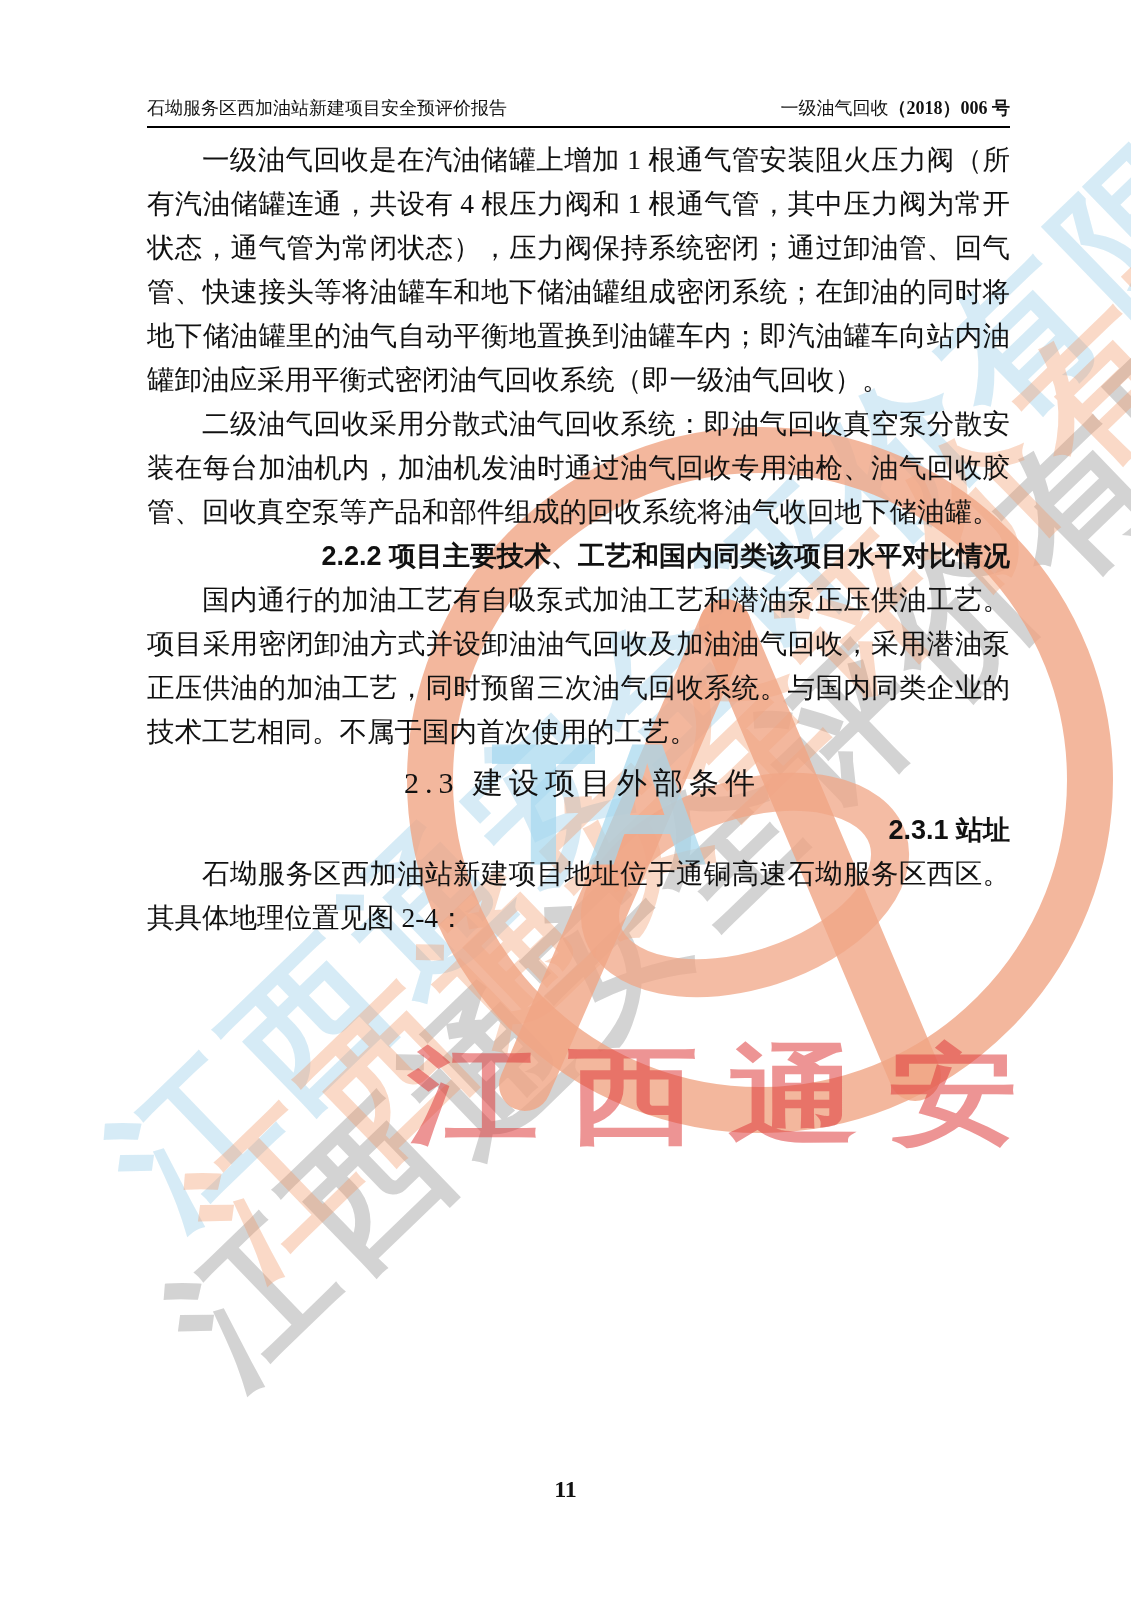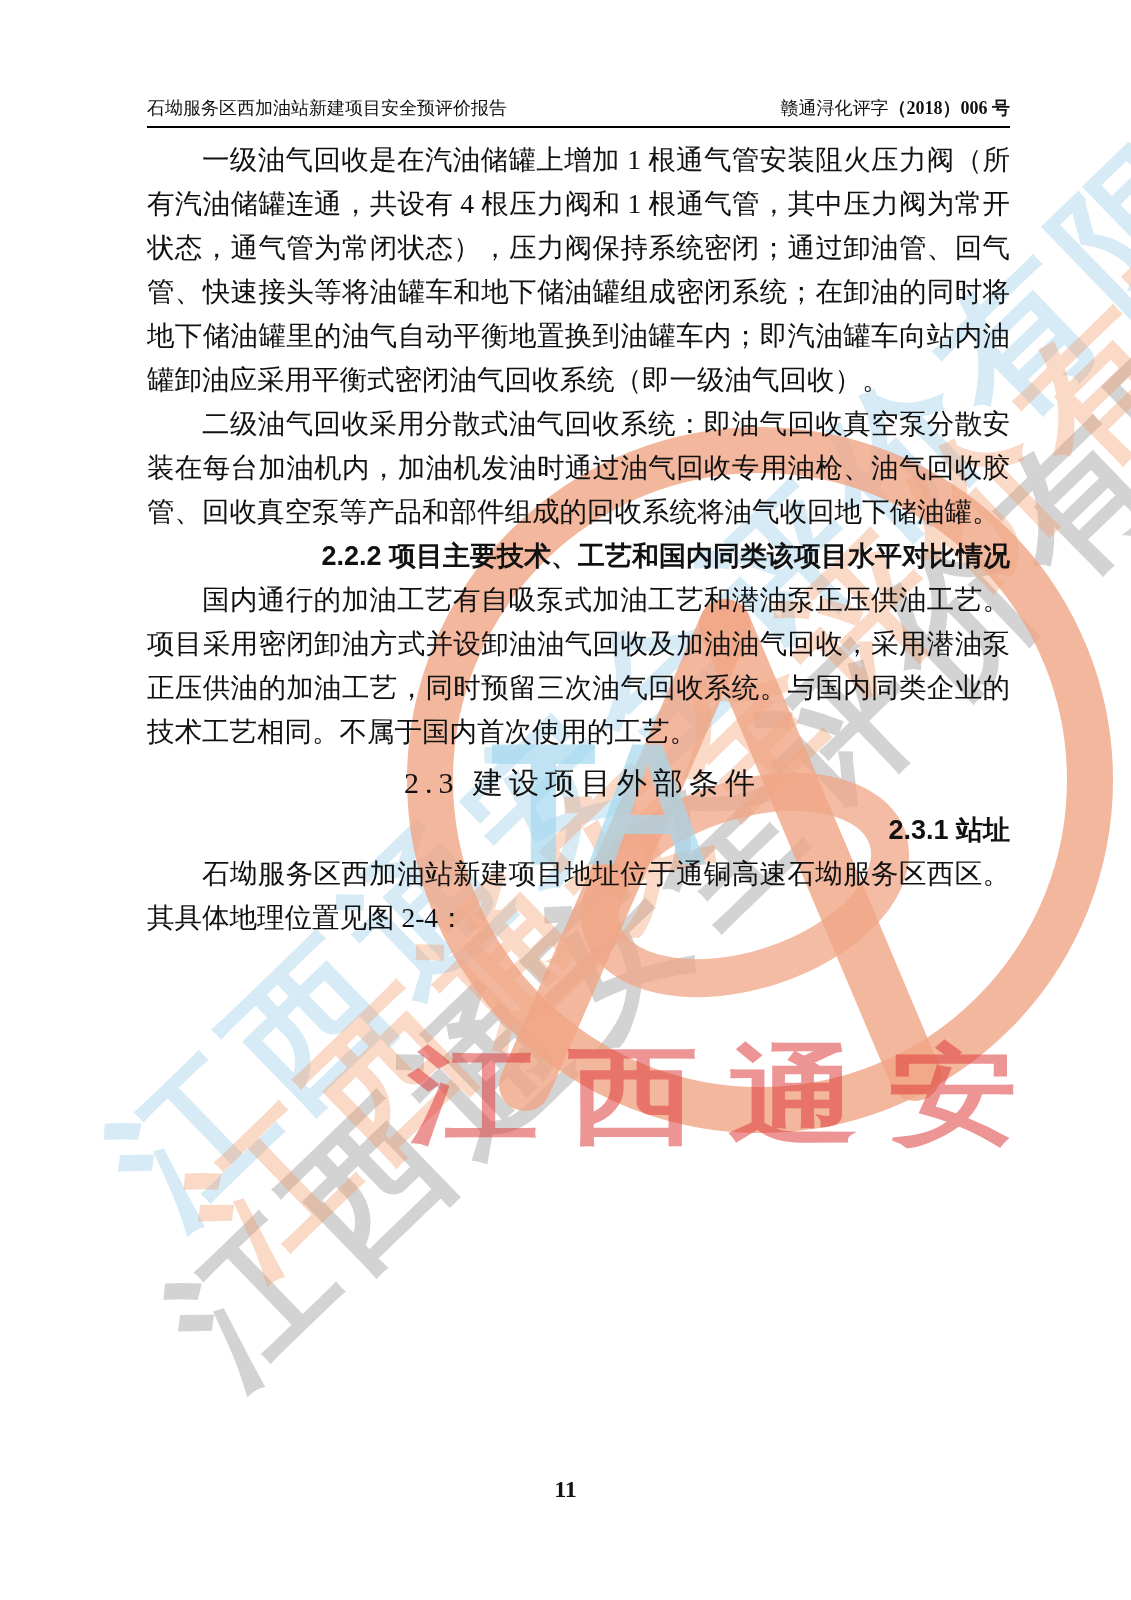--- a/index.html
+++ b/index.html
@@ -80,21 +80,21 @@
     <path d="M340 230 L140 690" stroke="#f0a585" stroke-width="52" fill="none" stroke-linecap="round" opacity="0.8"></path>
     <path d="M340 230 L530 680" stroke="#f0a585" stroke-width="52" fill="none" stroke-linecap="round" opacity="0.8"></path>
     <ellipse cx="360" cy="490" rx="150" ry="85" fill="none" stroke="#f0a585" stroke-width="38" opacity="0.75" transform="rotate(-18 360 490)"></ellipse>
     <text x="105" y="470" font-size="175" font-weight="bold" font-family="Liberation Sans, DejaVu Sans, sans-serif" fill="#a5d8ef" opacity="0.7">TA</text>
   </svg>
 
   <span class="wm wm-brand">江西通安</span>
 
   <div class="header">
     <span class="doc-title">石坳服务区西加油站新建项目安全预评价报告</span>
-    <span class="doc-number"><span>赣通浔化评字</span><b>（2018）006 号</b></span>
+    <span class="doc-number"><span>一级油气回收</span><b>（2018）006 号</b></span>
   </div>
   <div class="header-rule"></div>
 
   <div class="content">
 
     <p>一级油气回收是在汽油储罐上增加 1 根通气管安装阻火压力阀（所有汽油储罐连通，共设有 4 根压力阀和 1 根通气管，其中压力阀为常开状态，通气管为常闭状态），压力阀保持系统密闭；通过卸油管、回气管、快速接头等将油罐车和地下储油罐组成密闭系统；在卸油的同时将地下储油罐里的油气自动平衡地置换到油罐车内；即汽油罐车向站内油罐卸油应采用平衡式密闭油气回收系统（即一级油气回收）。</p>
 
 
     <p>二级油气回收采用分散式油气回收系统：即油气回收真空泵分散安装在每台加油机内，加油机发油时通过油气回收专用油枪、油气回收胶管、回收真空泵等产品和部件组成的回收系统将油气收回地下储油罐。</p>
 

